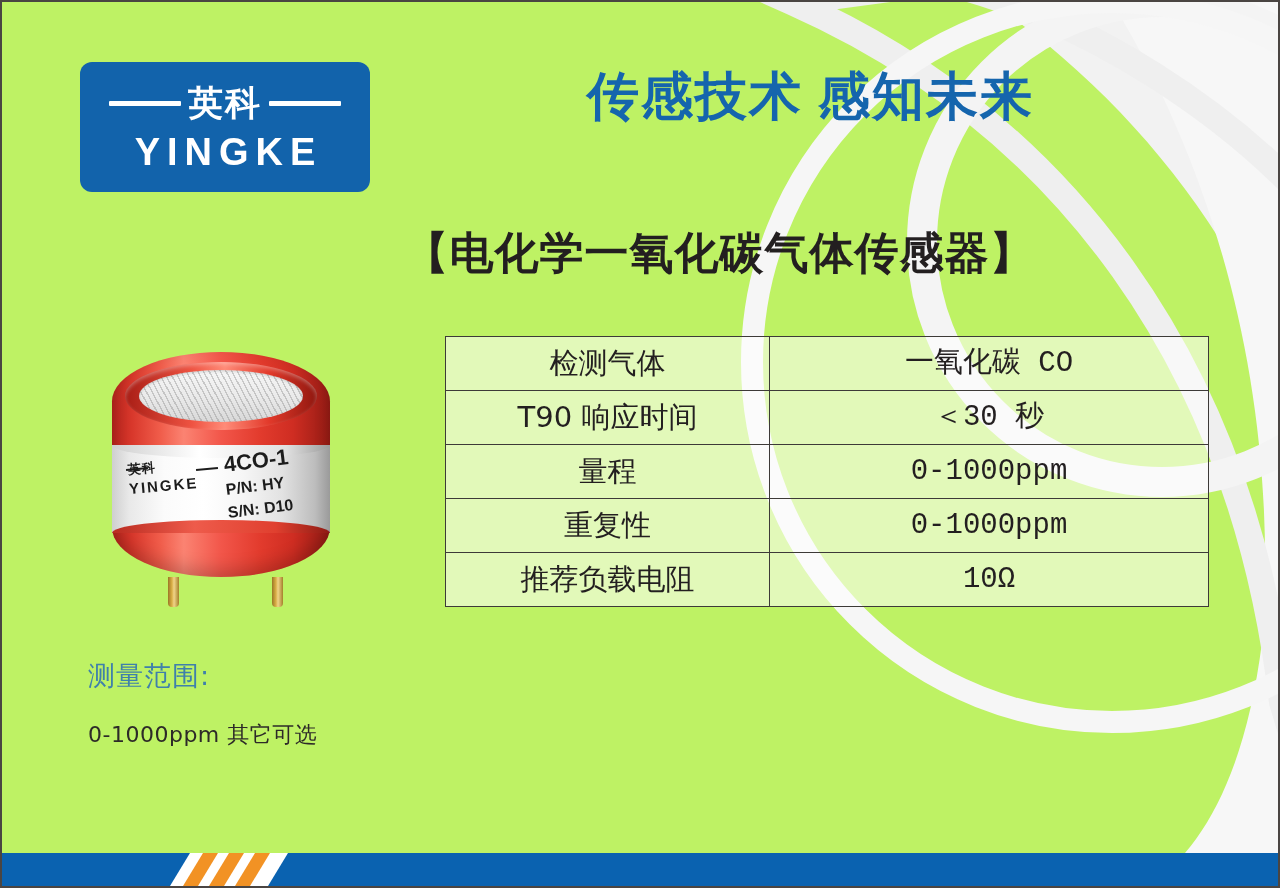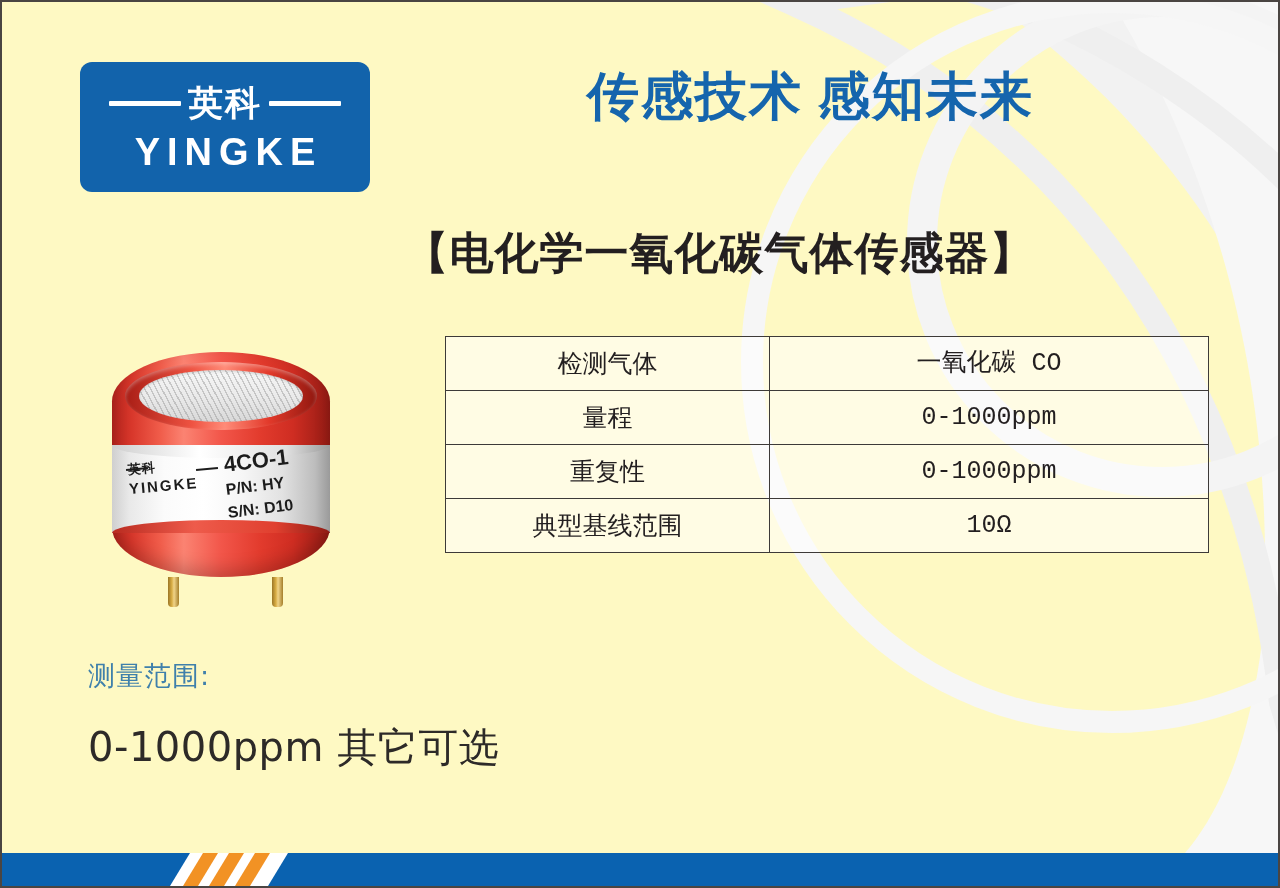--- a/index.html
+++ b/index.html
@@ -6,21 +6,21 @@
   body{
     width:1280px;height:888px;overflow:hidden;
     background:#ffffff;
     font-family:"Liberation Sans","DejaVu Sans",sans-serif;
     -webkit-font-smoothing:antialiased;
   }
   #poster{
     position:relative;width:1280px;height:888px;
     box-sizing:border-box;
     border:2px solid #4a4542;
-    background:#fef9c3;
+    background:#bef264;
     overflow:hidden;
   }
 
   
   .deco{position:absolute;pointer-events:none;z-index:0;}
   .deco svg{display:block;}
 
   
   .logo-box{
     position:absolute;left:78px;top:60px;width:290px;height:130px;
@@ -58,36 +58,36 @@
   }
 
   
   .spec-table{
     position:absolute;left:443px;top:334px;width:737px;z-index:2;
     border-collapse:collapse;table-layout:fixed;background:rgba(255,255,255,0.55);
   }
   .spec-table td{
     border:1.6px solid #3d3a38;
     height:53px;padding:0 6px;text-align:center;vertical-align:middle;
-    color:#231f20;font-size:25px;line-height:1.1;
+    color:#231f20;font-size:29px;line-height:1.1;
     font-family:"DejaVu Sans","Liberation Sans",sans-serif;
   }
   .spec-table td.k{width:311px;}
   .spec-table td.v{width:426px;font-family:Liberation Mono, monospace;}
 
   
   .range-label{
     position:absolute;left:86px;top:656px;z-index:2;
     color:#3f80ab;font-size:27px;font-weight:500;letter-spacing:1px;
     font-family:"DejaVu Sans","Liberation Sans",sans-serif;
     text-align:center;
   }
   .range-value{
     position:absolute;left:86px;top:718px;z-index:2;
-    color:#2d2a28;font-size:40px;letter-spacing:0.5px;white-space:nowrap;
+    color:#2d2a28;font-size:22px;letter-spacing:0.5px;white-space:nowrap;
     font-family:"DejaVu Sans","Liberation Sans",sans-serif;
   }
 
   
   .sensor-wrap{position:absolute;left:110px;top:350px;width:250px;height:255px;z-index:2;}
 
   .sensor-pin{
     position:absolute;bottom:0;width:11px;height:30px;border-radius:0 0 4px 4px;
     background:linear-gradient(90deg,#9b7626 0%,#d9ae45 35%,#f0d488 55%,#a57f2b 100%);
   }
@@ -225,29 +225,33 @@
   <div class="range-label">测量范围:</div>
   <div class="range-value">0-1000ppm 其它可选</div>
 
   <table class="spec-table">
     <tbody>
       <tr>
         <td class="k">检测气体</td>
         <td class="v">一氧化碳 CO</td>
       </tr>
       <tr>
+        <td class="k">T90 响应时间</td>
+        <td class="v">＜30 秒</td>
+      </tr>
+      <tr>
         <td class="k">量程</td>
         <td class="v">0-1000ppm</td>
       </tr>
       <tr>
         <td class="k">重复性</td>
         <td class="v">0-1000ppm</td>
       </tr>
       <tr>
-        <td class="k">典型基线范围</td>
+        <td class="k">推荐负载电阻</td>
         <td class="v">10Ω</td>
       </tr>
     </tbody>
   </table>
 
   <div class="footer-bar"></div>
   <div class="footer-stripes">
     <svg width="118" height="33" viewBox="0 0 118 33" aria-hidden="true">
       <polygon points="20,0 118,0 98,33 0,33" fill="#ffffff"></polygon>
       <polygon points="33,0 48,0 28,33 13,33" fill="#f29224"></polygon>

